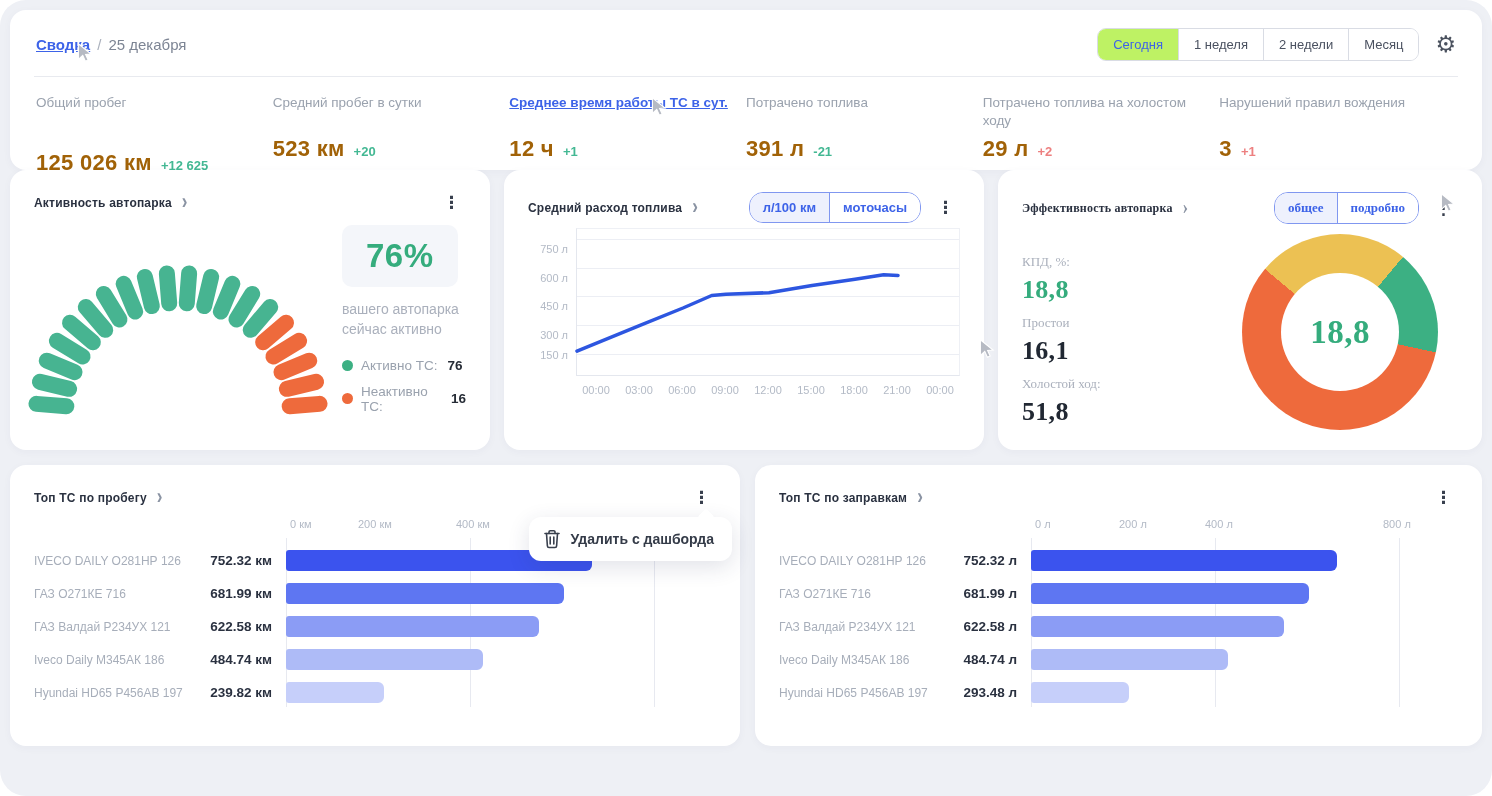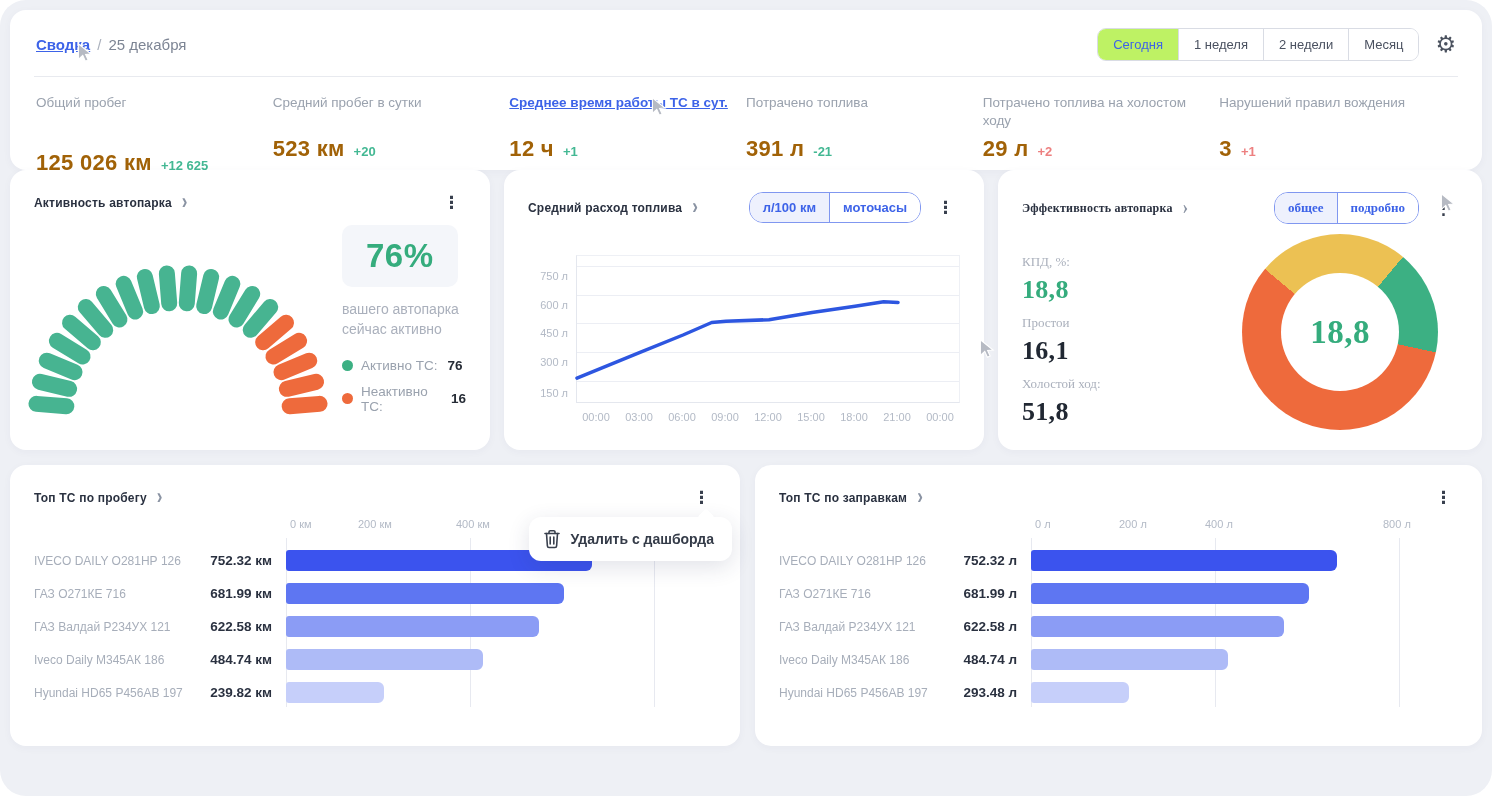--- a/index.html
+++ b/index.html
@@ -59,21 +59,21 @@
   .pct-box { display:inline-block; background:#f4f6fa; border-radius:10px; padding:12px 24px; }
   .pct-val { font-size:33px; font-weight:700; color:#35ac7d; letter-spacing:.5px; }
   .pct-caption { margin-top:12px; font-size:14px; line-height:1.45; color:#aab0bc; font-weight:500; max-width:150px; }
   .legend { margin-top:18px; display:flex; flex-direction:column; gap:11px; }
   .leg-item { display:flex; align-items:center; gap:8px; font-size:13.5px; color:#9aa2ae; font-weight:500; }
   .leg-dot { width:11px; height:11px; border-radius:50%; flex:0 0 auto; }
   .leg-val { color:#262c36; font-weight:700; margin-left:2px; }
 
   
   .cardB { width:480px; height:280px; }
-  .lc { position:relative; margin-top:32px; }
+  .lc { position:relative; margin-top:5px; }
   .lc-ylab { position:absolute; left:0; width:40px; text-align:right; font-size:11px; color:#b3bac6; }
   .lc-plot { position:relative; margin-left:48px; width:384px; height:148px; border:1px solid #eef0f5; border-left-color:#e4e7ee; border-bottom-color:#e4e7ee; }
   .lc-grid { position:absolute; left:0; right:0; height:1px; background:#eceef4; }
   .lc-svg { position:absolute; inset:0; overflow:visible; }
   .lc-xrow { position:relative; margin-left:48px; width:384px; height:16px; margin-top:8px; }
   .lc-xrow span { position:absolute; top:0; width:36px; text-align:center; font-size:11px; color:#b3bac6; }
 
   
   .cardC { width:484px; height:280px;font-family:Liberation Serif, serif; }
   .effC-content { display:flex; margin-top:8px; }
@@ -247,21 +247,21 @@
             <button class="tg-btn">моточасы</button>
           </div>
           <span class="kebab">⋮</span>
         </div>
       </div>
       <div class="lc">
         <span class="lc-ylab" style="top:15px">750 л</span>
         <span class="lc-ylab" style="top:44px">600 л</span>
         <span class="lc-ylab" style="top:72px">450 л</span>
         <span class="lc-ylab" style="top:101px">300 л</span>
-        <span class="lc-ylab" style="top:132px">150 л</span>
+        <span class="lc-ylab" style="top:121px">150 л</span>
         <div class="lc-plot">
           <div class="lc-grid" style="top:10px"></div>
           <div class="lc-grid" style="top:39px"></div>
           <div class="lc-grid" style="top:67px"></div>
           <div class="lc-grid" style="top:96px"></div>
           <div class="lc-grid" style="top:125px"></div>
           <svg class="lc-svg" width="384" height="148" viewBox="0 0 384 148">
             <polyline id="fuel-line" fill="none" stroke-width="3.5" stroke-linecap="round" stroke-linejoin="round" points="0.0,122.1 63.0,96.3 106.0,79.0 134.7,66.5 149.0,65.2 192.0,63.7 235.0,56.4 278.0,50.3 306.7,45.8 321.0,46.4" stroke="#2d56e0"></polyline>
           </svg>
         </div>

